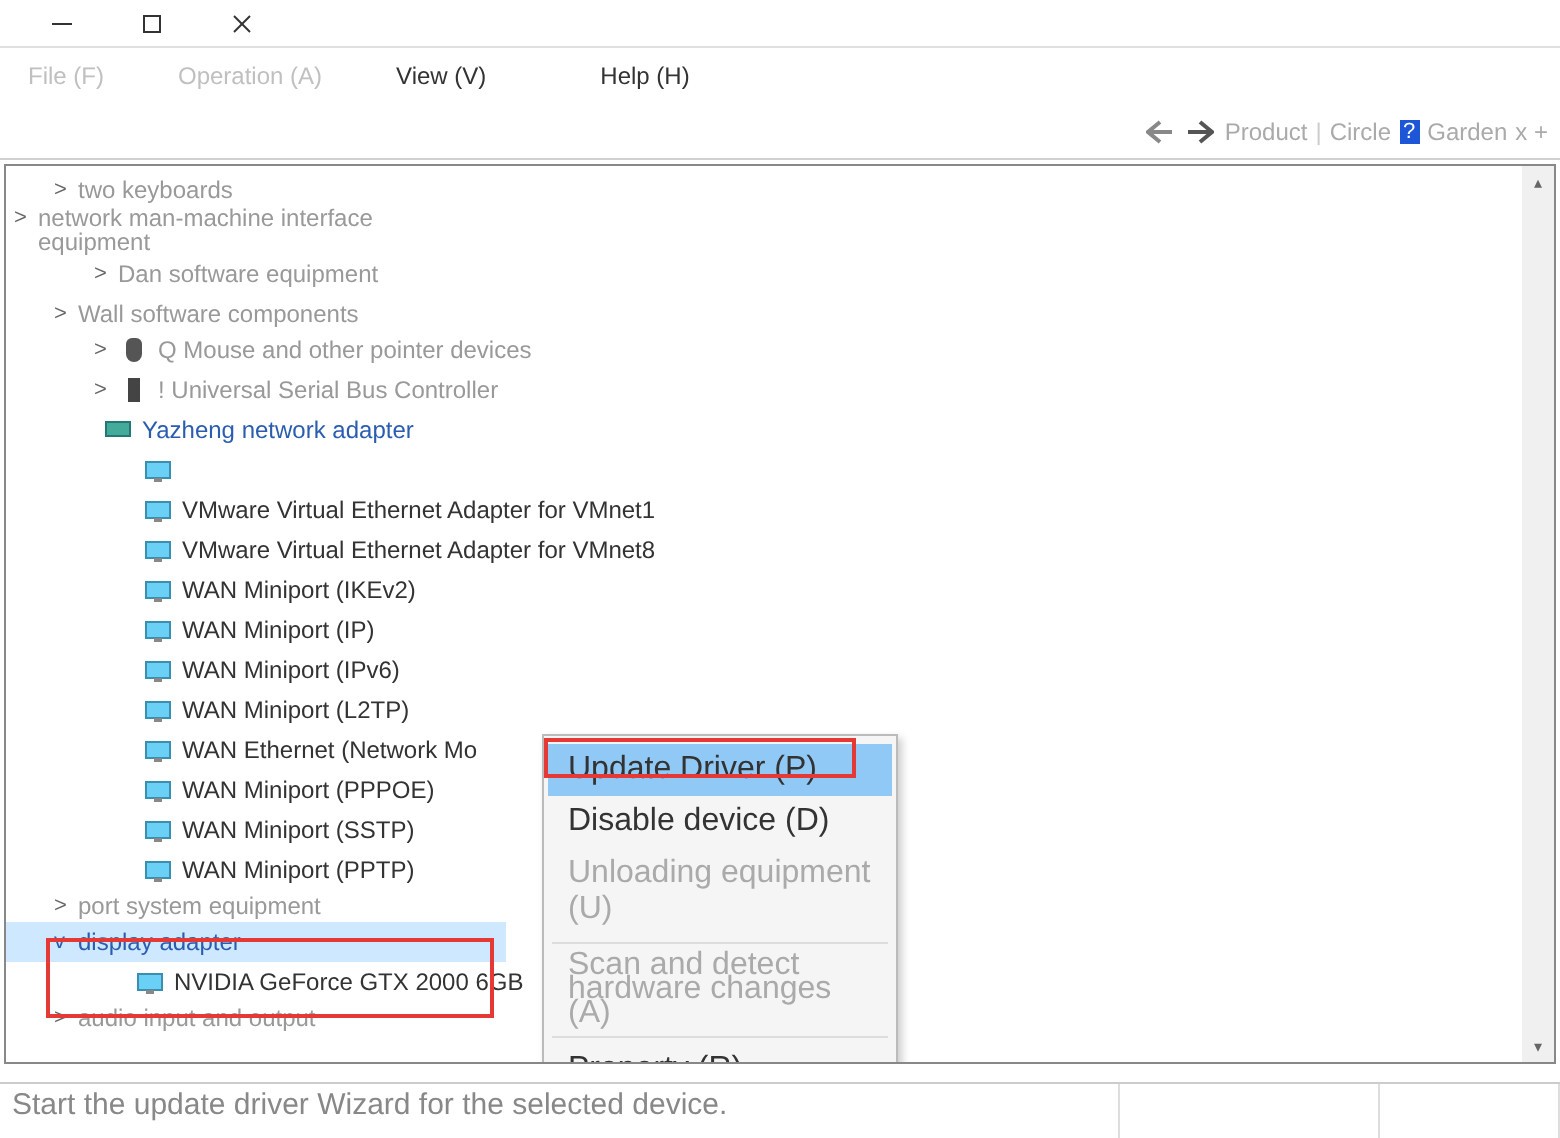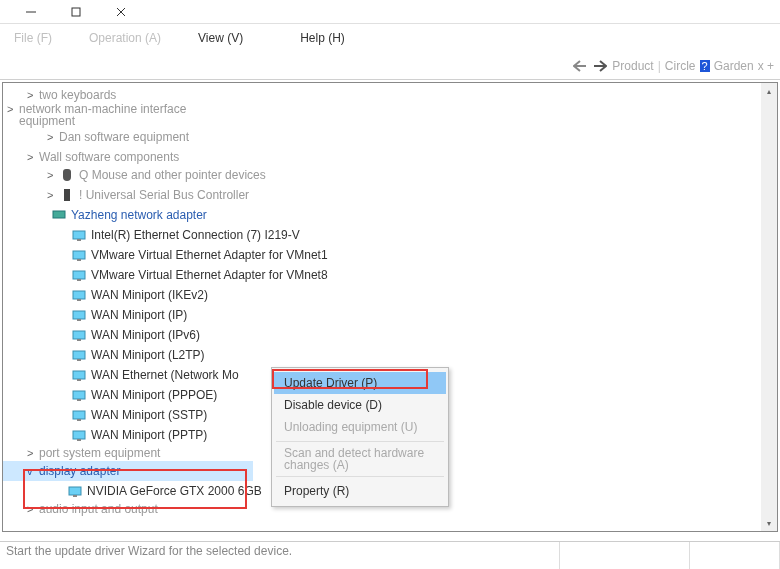--- a/index.html
+++ b/index.html
@@ -38,27 +38,27 @@
 .label.gray { color: #999; }
 
 .indent-0 { padding-left: 4px; }
 .indent-1 { padding-left: 24px; }
 .indent-2 { padding-left: 44px; }
 .indent-net { padding-left: 68px; }
 
 .highlight-box-red { position: absolute; border: 2px solid #e53935; pointer-events: none; }
 .selected-bg { background: #cde8ff; }
 
-.context-menu { position: absolute; background: #f5f5f5; border: 1px solid #bbb; box-shadow: 2px 2px 4px rgba(0,0,0,0.2); font-size: 12px; padding: 4px 2px; width: 178px; }
+.context-menu { position: absolute; background: #f5f5f5; border: 1px solid #bbb; box-shadow: 2px 2px 4px rgba(0,0,0,0.2); font-size: 16px; padding: 4px 2px; width: 178px; }
 .ctx-item { padding: 4px 10px; color: #333; }
 .ctx-item.disabled { color: #aaa; }
 .ctx-item.highlighted { background: #90c8f6; }
 .ctx-sep { height: 1px; background: #ddd; margin: 3px 2px; }
 
-.statusbar { position: absolute; bottom: 0; left: 0; right: 0; height: 28px; border-top: 1px solid #ccc; display: flex; font-size: 12px; color: #888; }
+.statusbar { position: absolute; bottom: 0; left: 0; right: 0; height: 28px; border-top: 1px solid #ccc; display: flex; font-size: 15px; color: #888; }
 .status-cell { padding: 2px 6px; border-right: 1px solid #ddd; }
 .status-cell.main { flex: 1; }
 .status-cell.fixed { width: 130px; }
 </style>
 </head>
 <body>
 
 <div class="titlebar">
   <div class="win-controls">
     <div class="win-btn">
@@ -154,21 +154,20 @@
       <span class="label blue">Yazheng network adapter</span>
     </div>
 
     <div class="node indent-net h20">
         <span class="icon-slot">
           <svg class="monitor-icon" viewBox="0 0 14 11">
             <rect x="1" y="1" width="12" height="8" fill="#6bd0f5" stroke="#3a8fb0"></rect>
             <rect x="5" y="9" width="4" height="2" fill="#888"></rect>
           </svg>
         </span>
-        <span class="label">Intel(R) Ethernet Connection (7) I219-V</span>
       </div>
     <div class="node indent-net h20">
         <span class="icon-slot">
           <svg class="monitor-icon" viewBox="0 0 14 11">
             <rect x="1" y="1" width="12" height="8" fill="#6bd0f5" stroke="#3a8fb0"></rect>
             <rect x="5" y="9" width="4" height="2" fill="#888"></rect>
           </svg>
         </span>
         <span class="label">VMware Virtual Ethernet Adapter for VMnet1</span>
       </div>

